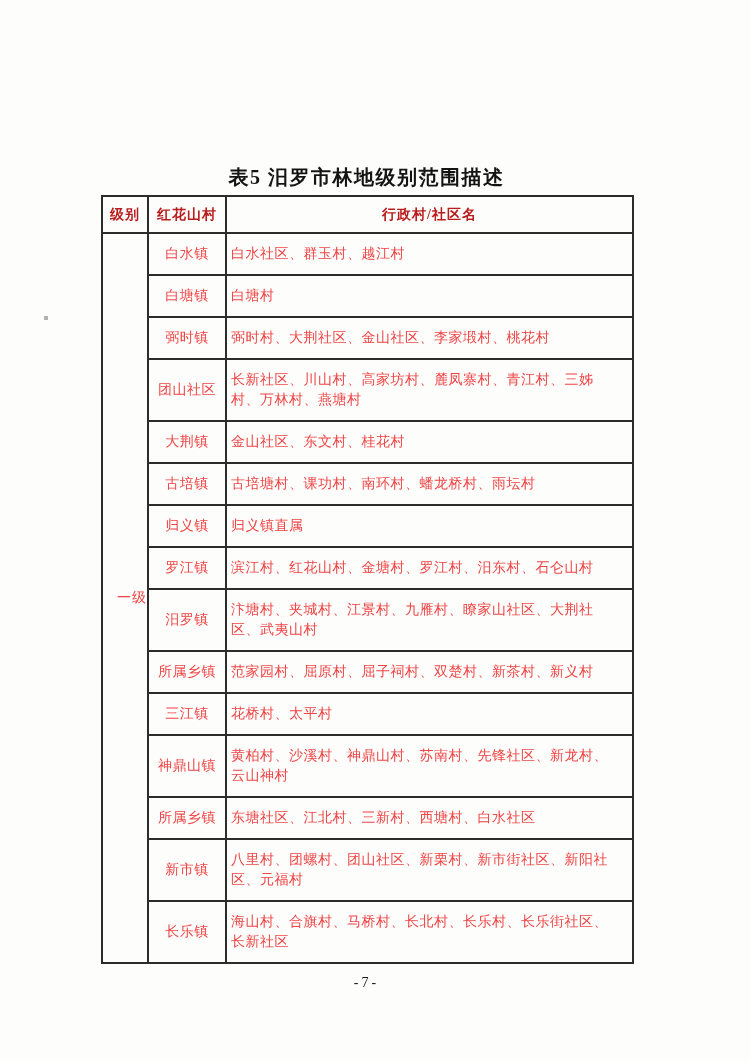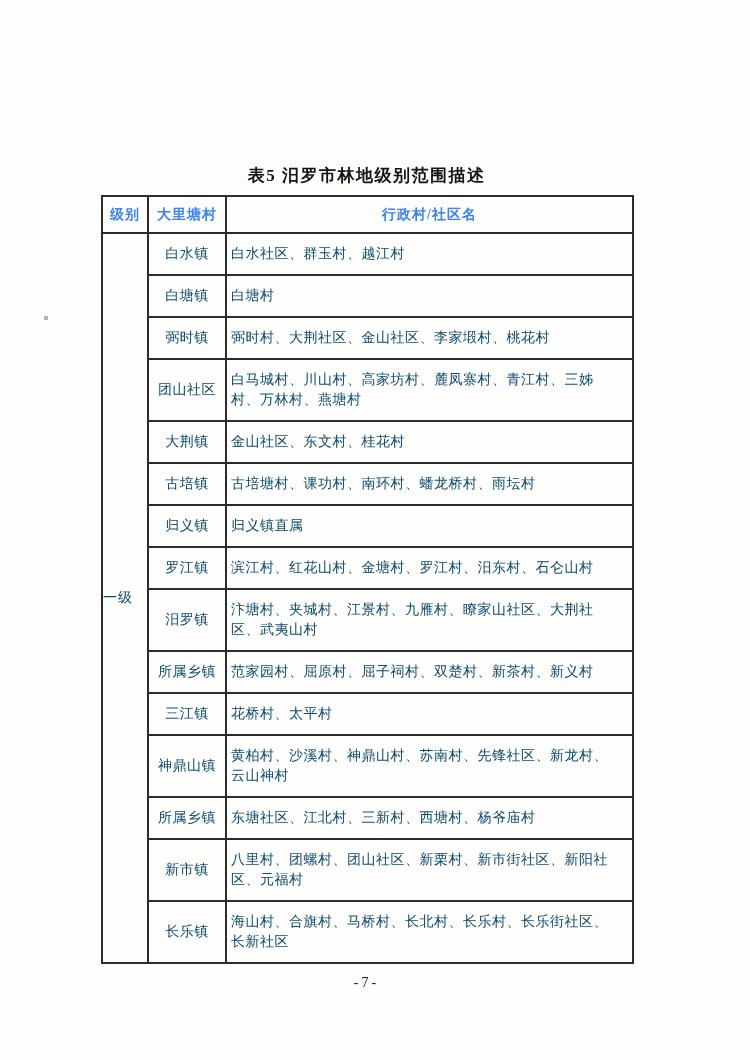--- a/index.html
+++ b/index.html
@@ -12,53 +12,53 @@
     font-family: "Liberation Serif", "DejaVu Serif", serif;
     color: #1a1a1a;
     overflow: hidden;
   }
   .doc-title {
     position: absolute;
     left: 101px;
     top: 164px;
     width: 531px;
     text-align: center;
-    font-size: 17px;
+    font-size: 20px;
     font-weight: bold;
     letter-spacing: 1.5px;
     color: #141414;
   }
   .table-wrap {
     position: absolute;
     left: 101px;
     top: 195px;
     width: 531px;
   }
   table.range-table {
     width: 531px;
     border-collapse: collapse;
     table-layout: fixed;
   }
   table.range-table th,
   table.range-table td {
     border: 2px solid #2c2c2c;
     font-size: 14px;
     line-height: 20px;
-    color: #0c4a6e;
+    color: #ef4444;
     vertical-align: middle;
   }
   table.range-table th {
     height: 37px;
     font-weight: bold;
     text-align: center;
     letter-spacing: 1px;
-    color: #3b82f6;
+    color: #b91c1c;
   }
   td.level-cell {
-    text-align: left;
+    text-align: right;
     letter-spacing: 1px;
     font-size: 14.5px;
     color: #151515;
   }
   td.township-cell {
     text-align: center;
     padding: 10px 2px;
     letter-spacing: 0.5px;
     color: #171717;
   }
@@ -99,41 +99,41 @@
 <div class="table-wrap">
   <table class="range-table">
     <colgroup>
       <col style="width:46px">
       <col style="width:78px">
       <col style="width:407px">
     </colgroup>
     <thead>
       <tr>
         <th>级别</th>
-        <th>大里塘村</th>
+        <th>红花山村</th>
         <th>行政村/社区名</th>
       </tr>
     </thead>
     <tbody>
       <tr>
         <td class="level-cell" rowspan="15">一级</td>
         <td class="township-cell">白水镇</td>
         <td class="villages-cell">白水社区、群玉村、越江村</td>
       </tr>
       <tr>
         <td class="township-cell">白塘镇</td>
         <td class="villages-cell">白塘村</td>
       </tr>
       <tr>
         <td class="township-cell">弼时镇</td>
         <td class="villages-cell">弼时村、大荆社区、金山社区、李家塅村、桃花村</td>
       </tr>
       <tr>
         <td class="township-cell">团山社区</td>
-        <td class="villages-cell">白马城村、川山村、高家坊村、麓凤寨村、青江村、三姊村、万林村、燕塘村</td>
+        <td class="villages-cell">长新社区、川山村、高家坊村、麓凤寨村、青江村、三姊村、万林村、燕塘村</td>
       </tr>
       <tr>
         <td class="township-cell">大荆镇</td>
         <td class="villages-cell">金山社区、东文村、桂花村</td>
       </tr>
       <tr>
         <td class="township-cell">古培镇</td>
         <td class="villages-cell">古培塘村、课功村、南环村、蟠龙桥村、雨坛村</td>
       </tr>
       <tr>
@@ -155,21 +155,21 @@
       <tr>
         <td class="township-cell">三江镇</td>
         <td class="villages-cell">花桥村、太平村</td>
       </tr>
       <tr>
         <td class="township-cell">神鼎山镇</td>
         <td class="villages-cell">黄柏村、沙溪村、神鼎山村、苏南村、先锋社区、新龙村、云山神村</td>
       </tr>
       <tr>
         <td class="township-cell">所属乡镇</td>
-        <td class="villages-cell">东塘社区、江北村、三新村、西塘村、杨爷庙村</td>
+        <td class="villages-cell">东塘社区、江北村、三新村、西塘村、白水社区</td>
       </tr>
       <tr>
         <td class="township-cell">新市镇</td>
         <td class="villages-cell">八里村、团螺村、团山社区、新栗村、新市街社区、新阳社区、元福村</td>
       </tr>
       <tr>
         <td class="township-cell">长乐镇</td>
         <td class="villages-cell">海山村、合旗村、马桥村、长北村、长乐村、长乐街社区、长新社区</td>
       </tr>
     </tbody>

